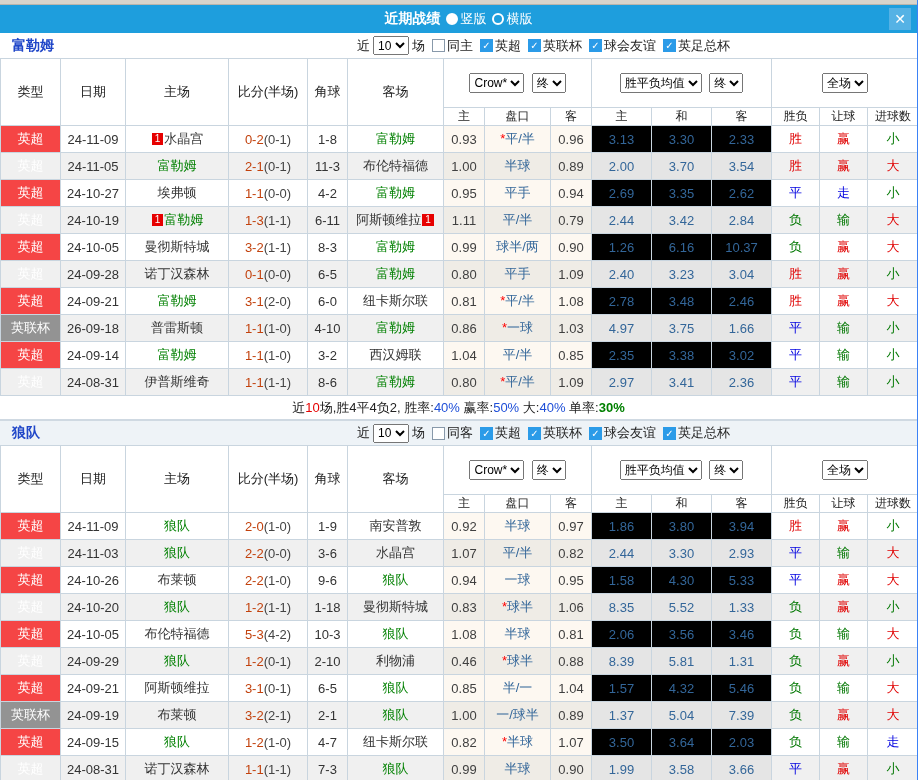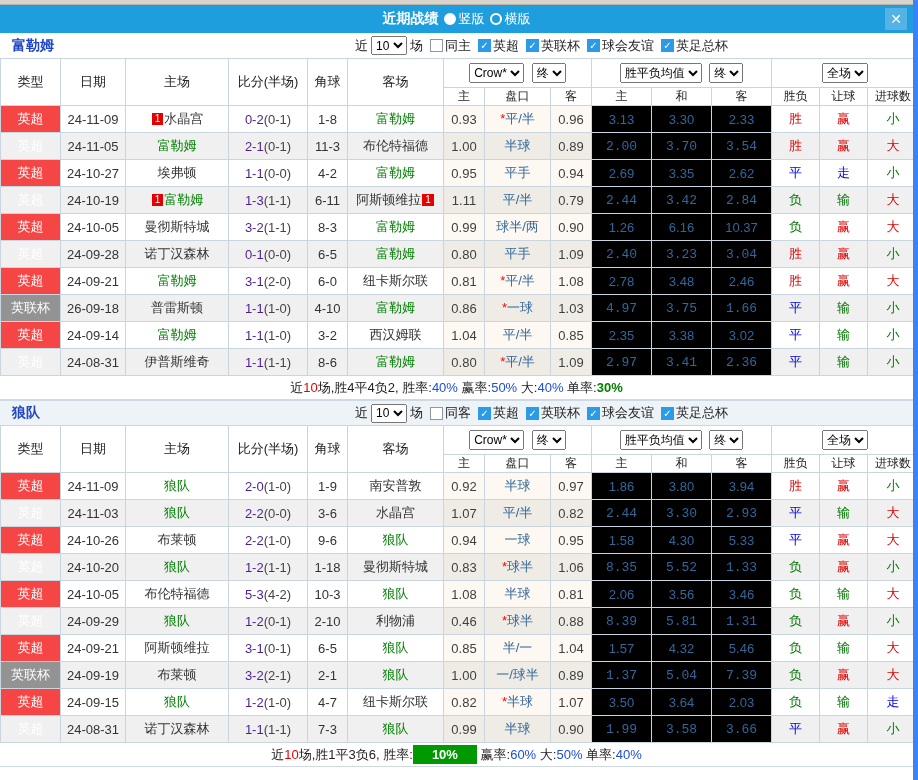--- a/index.html
+++ b/index.html
@@ -1,17 +1,17 @@
 <!DOCTYPE html>
 <html><head>
 <meta charset="utf-8">
 <style>
   * { box-sizing: border-box; margin: 0; padding: 0; }
   body { font-family: "Liberation Sans", "DejaVu Sans", sans-serif; background:#fff; }
-  .page { width:918px; height:780px; position:relative; overflow:hidden; background:#fff; border-right:5px solid #3b82f6; }
+  .page { width:918px; height:780px; position:relative; overflow:hidden; background:#fff; border-right:1px solid #3b82f6; }
   .top-strip { height:5px; background:#d8d4cb; border-bottom:1px solid #b9b5ac; }
   .titlebar { height:28px; background:#1e9edd; position:relative; display:flex; align-items:center; justify-content:center; }
   .title { font-weight:bold; font-size:14px; color:#fff; }
   .radio { width:12px; height:12px; border:2px solid #fff; border-radius:50%; display:inline-block; margin:0 3px 0 5px; vertical-align:middle; cursor:pointer; }
   .radio.selected { background:#fff; }
   .radio-label { color:#fff; font-size:13px; cursor:pointer; }
   .close-btn { position:absolute; right:6px; top:3px; width:22px; height:22px; background:#55b2e5; color:#fff; text-align:center; line-height:22px; font-size:14px; font-weight:bold; cursor:pointer; }
 
   .team-row { height:25px; display:flex; align-items:center; padding:0 12px; font-size:13px; color:#222; }
   .section2 .team-row { background:#eef3f7; border-top:1px solid #cfd9e2; }
@@ -21,36 +21,36 @@
   .cb { width:13px; height:13px; display:inline-flex; align-items:center; justify-content:center; font-size:10px; line-height:13px; color:#fff; margin:0 2px 0 7px; cursor:pointer; }
   .cb.checked { background:#2b9be8; }
   .cb.unchecked { background:#fff; border:1px solid #8899aa; }
   .cb-label { font-size:13px; }
 
   table { width:100%; border-collapse:collapse; table-layout:fixed; font-size:13px; }
   th, td { border:1px solid #c9d5df; text-align:center; padding:0; white-space:nowrap; overflow:hidden; }
   thead th { font-weight:normal; color:#222; background:#fff; }
   tr.h1 th { height:26px; }
   tr.h2 th { height:17px; font-size:12px; }
-  thead select { font-size:12px; height:20px; margin:4px 2px; }
+  thead select { font-size:12px; height:20px; margin:14px 2px;text-align:right; }
   tbody td { height:27px; color:#333; }
   tbody tr.even td { background:#f0f0f0; }
   td.league { background:#f54545; color:#fff; }
   td.league.cup { background:#939393; }
   .green-team { color:#008000; }
   .redcard { display:inline-block; background:#e60000; color:#fff; font-size:10px; line-height:12px; padding:0 3px; margin:0 1px; vertical-align:1px; }
-  .score { color:#4c1d95; }
+  .score { color:#c2410c; }
   .half { color:#444; }
   td.odds { color:#404040; }
   td.pan { color:#336699; }
   .star { color:#ff0000; }
   td.crown-bg { background:#fdf8f1; }
   tbody tr.even td.crown-bg { background:#efece6; }
   td.mean { background:#000000; color:#336699; }
-  tbody tr.even td.mean { background:#000000;font-family:Liberation Mono, monospace; }
+  tbody tr.even td.mean { background:#e5e5e5; }
   td.res-red { color:#e00000; }
   td.res-blue { color:#0000e0; }
   td.res-green { color:#007700; }
 
   .summary { height:24px; line-height:24px; text-align:center; font-size:13px; color:#222; border-bottom:1px solid #cfd9e2; }
   .summary .red { color:#e60000; }
   .summary .blue { color:#1d4ed8; }
   .summary .green { color:#008000;font-weight:bold; }
   .summary .greenbox { background:#009900; color:#fff; font-weight:bold; padding:2px 19px; }
 </style>

